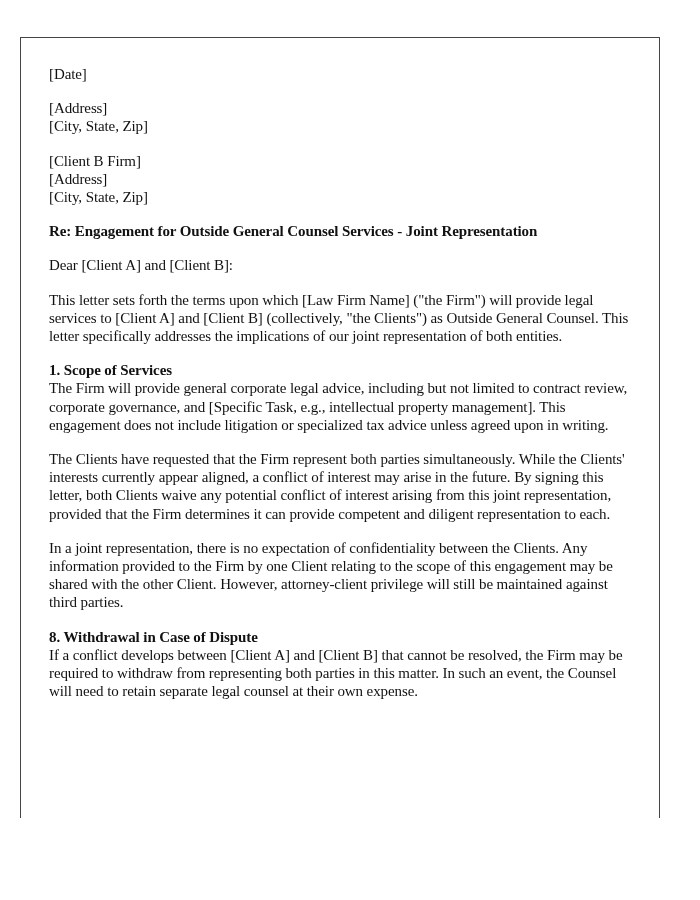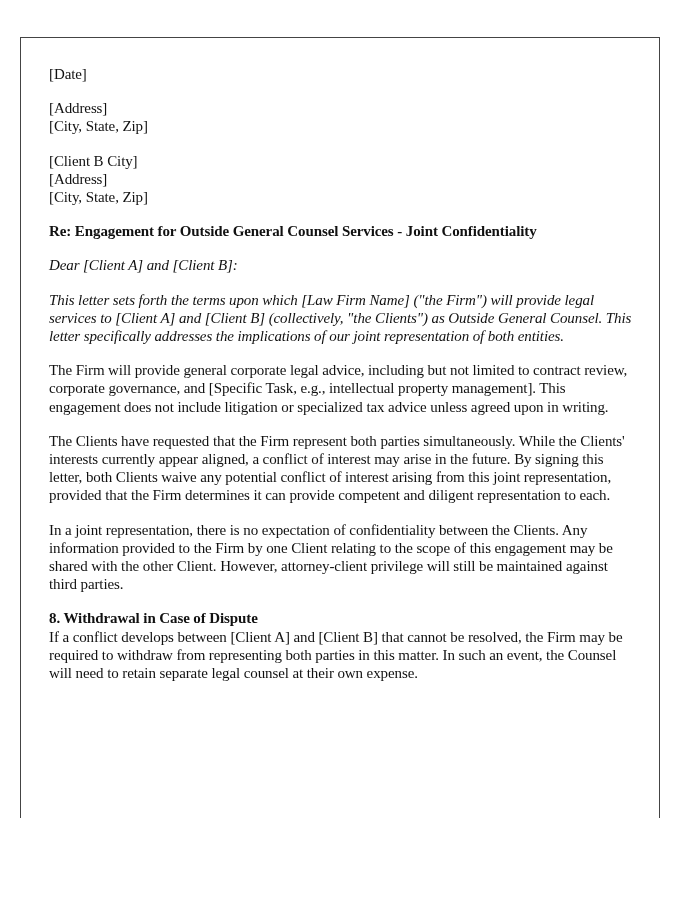--- a/index.html
+++ b/index.html
@@ -33,53 +33,54 @@
       left: 28px;
       top: 27px;
       width: 590px;
       font-size: 15px;
       line-height: 18.2px;
       letter-spacing: -0.1px;
     }
     .block { margin: 0 0 16px 0; }
     .line { display: block; }
     .subject { font-weight: bold; margin: 0 0 16px 0; }
-    .para { margin: 0 0 16px 0; font-style: italic; }
+    .para { margin: 0 0 16px 0; }
     .section { margin: 0 0 16px 0; }
     .section-heading { font-weight: bold; display: block; }
     .section-body { display: block; }
   </style>
 </head>
 <body>
 
 <div class="page">
   <div class="content">
 
     <div class="block">
       <span class="line">[Date]</span>
     </div>
 
     <div class="block">
       <span class="line">[Address]</span>
       <span class="line">[City, State, Zip]</span>
     </div>
 
     <div class="block">
-      <span class="line">[Client B City]</span>
+      <span class="line">[Client B Firm]</span>
       <span class="line">[Address]</span>
       <span class="line">[City, State, Zip]</span>
     </div>
 
-    <div class="subject">Re: Engagement for Outside General Counsel Services - Joint Confidentiality</div>
+    <div class="subject">Re: Engagement for Outside General Counsel Services - Joint Representation</div>
 
     <div class="para">Dear [Client A] and [Client B]:</div>
 
     <div class="para">This letter sets forth the terms upon which [Law Firm Name] ("the Firm") will provide legal services to [Client A] and [Client B] (collectively, "the Clients") as Outside General Counsel. This letter specifically addresses the implications of our joint representation of both entities.</div>
 
     <div class="section">
+      <span class="section-heading">1. Scope of Services</span>
       <span class="section-body">The Firm will provide general corporate legal advice, including but not limited to contract review, corporate governance, and [Specific Task, e.g., intellectual property management]. This engagement does not include litigation or specialized tax advice unless agreed upon in writing.</span>
     </div>
 
     <div class="section">
       <span class="section-body">The Clients have requested that the Firm represent both parties simultaneously. While the Clients' interests currently appear aligned, a conflict of interest may arise in the future. By signing this letter, both Clients waive any potential conflict of interest arising from this joint representation, provided that the Firm determines it can provide competent and diligent representation to each.</span>
     </div>
 
     <div class="section">
       <span class="section-body">In a joint representation, there is no expectation of confidentiality between the Clients. Any information provided to the Firm by one Client relating to the scope of this engagement may be shared with the other Client. However, attorney-client privilege will still be maintained against third parties.</span>
     </div>

